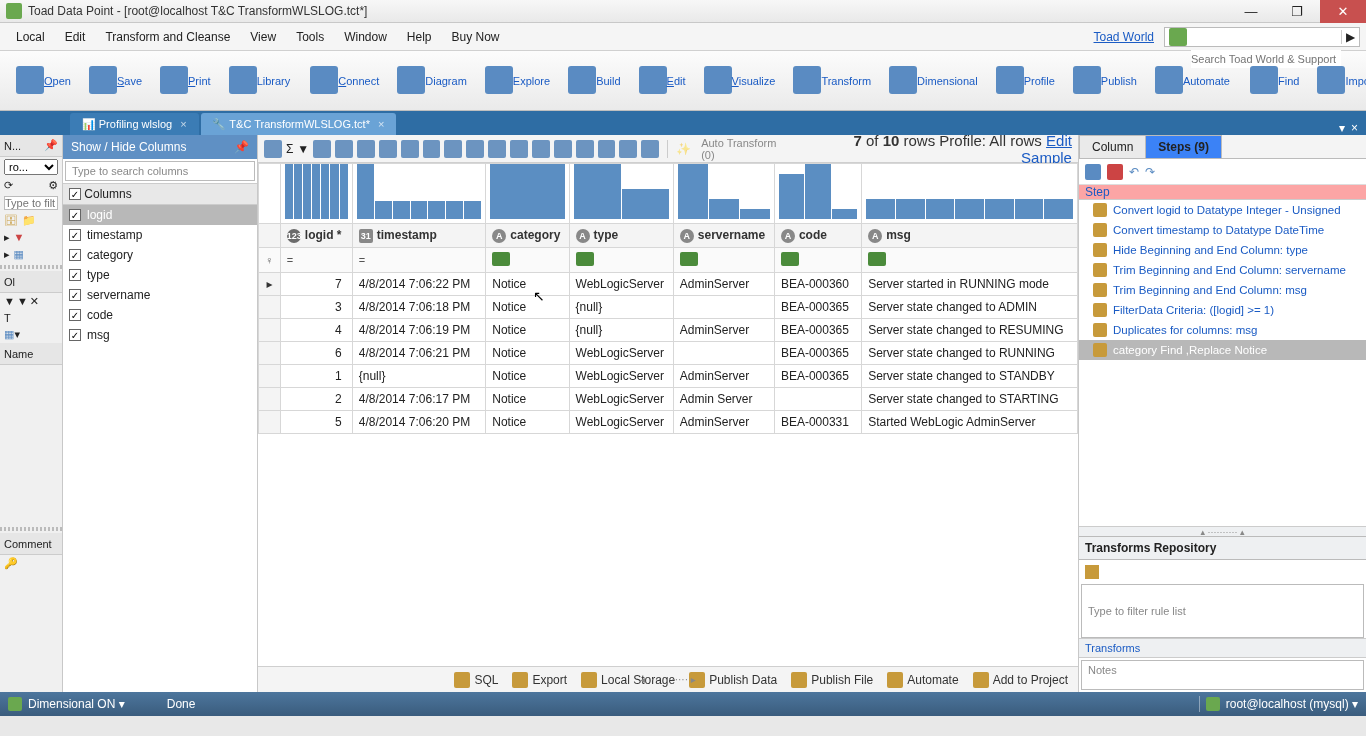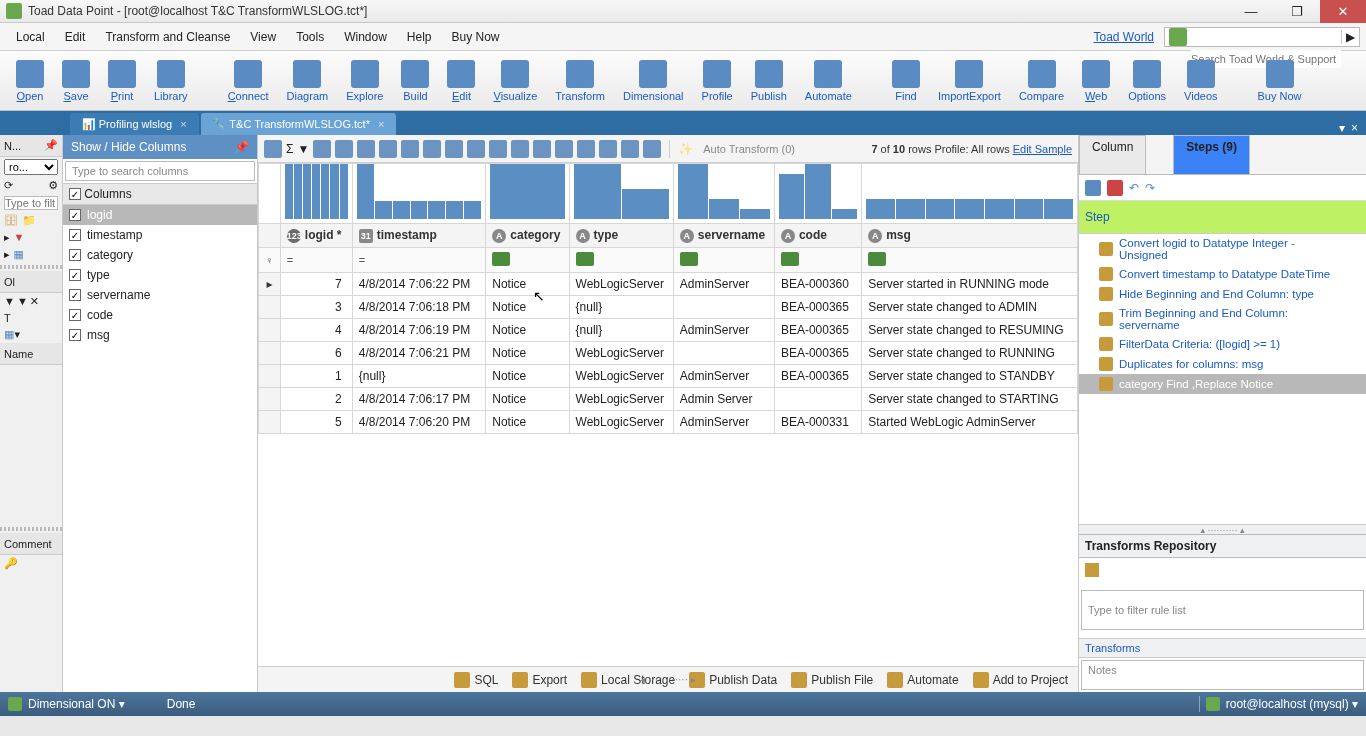--- a/index.html
+++ b/index.html
@@ -17,21 +17,21 @@
 .menubar .menuitem { padding: 4px 10px; cursor: default; }
 .menubar .spacer { flex: 1; }
 .menubar .link { color: #1a5bc4; text-decoration: underline; margin-right: 10px; }
 .menubar .search { display: flex; align-items: center; border: 1px solid #bbb; background: #fff; height: 20px; }
 .menubar .search .sicon { width: 18px; height: 18px; background: #6aa84f; border-radius: 2px; margin: 0 4px;}
 .menubar .search input { border: none; outline: none; width: 150px; font-size: 11px; height: 18px; margin-top: 44px; }
 .menubar .search .go { width: 18px; text-align: center; border-left: 1px solid #ccc; }
 
 
 .ribbon { height: 60px; background: linear-gradient(#fcfcfc,#eaeaea); display: flex; align-items: center; padding: 0 8px; border-bottom: 1px solid #bfbfbf; gap: 2px; }
-.ribbtn { display: flex; flex-direction: column; align-items: center; justify-content: center; padding: 2px 8px; cursor: default; }
+.ribbtn { display: flex; flex-direction: row; align-items: center; justify-content: center; padding: 2px 8px; cursor: default; }
 .ribbtn .ricon { width: 28px; height: 28px; background: #5a8bc2; border-radius: 3px; margin-bottom: 2px; }
 .ribbtn .rlabel { font-size: 11px; color: #1a5bc4; }
 .ribbtn .rlabel u { text-decoration: underline; }
 .ribsep { width: 20px; }
 
 
 .tabstrip { height: 24px; background: #2e6da4; display: flex; align-items: flex-end; padding-left: 70px; }
 .doctab { height: 22px; padding: 0 12px; display: flex; align-items: center; font-size: 11px; color: #fff; border-top-left-radius: 3px; border-top-right-radius: 3px; margin-right: 2px; }
 .doctab.inactive { background: #3b7cb5; }
 .doctab.active { background: #6aa3d6; }
@@ -59,21 +59,21 @@
 .colpanel .colitem.selected { background: #b8b8b8; color:#fff; }
 .colpanel .chk { width:12px; height:12px; border:1px solid #666; display:inline-flex; align-items:center; justify-content:center; font-size:10px; background:#fff; color:#000;}
 
 
 .mainpanel { flex: 1; display: flex; flex-direction: column; background: #fff; }
 
 
 .tctoolbar { height: 28px; background: #f4f4f4; border-bottom: 1px solid #cfcfcf; display: flex; align-items: center; padding: 0 6px; gap: 4px; }
 .tctoolbar .tbtn { width: 18px; height: 18px; background: #6c94c0; border-radius: 2px; }
 .tctoolbar .spacer { flex: 1; }
-.tctoolbar .infotext { font-size: 11px; color: #333; }
+.tctoolbar .infotext { font-size: 15px; color: #333; text-align: right; }
 .tctoolbar .infotext b { font-weight: bold; }
 .tctoolbar .link { color: #1a5bc4; text-decoration: underline; }
 .tctoolbar .autolabel { color:#888; font-size:11px; margin-left:6px;}
 
 
 .gridwrap { flex: 1; display: flex; overflow: hidden; }
 .gridinner { flex:1; overflow:auto; }
 .grid { border-collapse: collapse; width: 100%; }
 .grid th, .grid td { border: 1px solid #d7d7d7; font-size: 12px; text-align: left; padding: 4px 6px; white-space: nowrap; }
 .grid .histhdr th { height: 60px; background: #fff; padding:2px; }
@@ -90,35 +90,35 @@
 .grid tbody tr.cur td:first-child::before { content:"▸"; color:#333; }
 
 
 .bottombar { height: 26px; background: #f4f4f4; border-top: 1px solid #cfcfcf; display: flex; align-items: center; justify-content: flex-end; padding: 0 10px; gap: 14px; }
 .bottombar .bbitem { display: flex; align-items: center; gap: 4px; font-size: 12px; color: #333; }
 .bottombar .bicon { width: 16px; height: 16px; background: #c79a3b; border-radius: 2px; }
 .bottombar .scrolldots { position:absolute; left:50%; transform:translateX(-50%); color:#888; font-size:10px;}
 
 
 .rightpanel { width: 288px; background: #fff; border-left: 1px solid #c8c8c8; display: flex; flex-direction: column; }
-.rtabs { display: flex; border-bottom: 1px solid #bbb; background: #f4f4f4; height: 40px; gap: 28px; }
+.rtabs { display: flex; border-bottom: 1px solid #bbb; background: #f4f4f4; height: 24px; }
 .rtab { padding: 4px 12px; border: 1px solid #bbb; border-bottom: none; background: #eaeaea; font-size: 12px; margin-right: -1px; }
 .rtab.active { background: #3b82f6; font-weight: bold; }
 .rtoolbar { height: 26px; display: flex; align-items: center; gap: 6px; padding: 0 6px; border-bottom: 1px solid #ddd; }
 .rtoolbar .ricon2 { width: 16px; height: 16px; background: #5a8bc2; border-radius: 2px; }
 .rtoolbar .ricon2.red { background:#c44; }
 .steplist { flex: 1; overflow: auto; }
-.stephdr { background:#bef264; padding:9px 6px; border-bottom:1px solid #ccc; color:#1a5bc4;}
-.step { padding: 3px 20px; font-size: 11.5px; color: #1a5bc4; display: flex; align-items: center; gap: 6px; }
+.stephdr { background:#fca5a5; padding:0 6px; border-bottom:1px solid #ccc; color:#1a5bc4;}
+.step { padding: 3px 14px; font-size: 11.5px; color: #1a5bc4; display: flex; align-items: center; gap: 6px; }
 .step .sicon2 { width: 14px; height: 14px; background: #c79a3b; border-radius: 2px; flex-shrink: 0; }
 .step.selected { background: #b8b8b8; color: #fff; }
 .repositoryhdr { background: #eef0f2; padding: 4px 6px; font-weight: bold; border-top: 1px solid #bbb; border-bottom: 1px solid #bbb; font-size:12px;}
 .repotoolbar { height:24px; display:flex; align-items:center; gap:6px; padding:0 6px;}
 .repotoolbar .ricon2 { width:14px; height:14px;}
-.repofilter { border:1px solid #bbb; color:#888; padding:13px 6px; font-size:11px; margin:8px 2px;}
+.repofilter { border:1px solid #bbb; color:#888; padding:20px 6px; font-size:11px; margin:0 2px;}
 .reposection { background:#eef0f2; padding:3px 6px; border-top:1px solid #ccc; border-bottom:1px solid #ccc; font-size:11px; color:#1a5bc4;}
 .notesbox { border:1px solid #bbb; margin:2px; padding:3px 6px; color:#888; font-size:11px; height:30px;}
 .collapsehdl { height:10px; background:#eef0f2; border-top:1px solid #ccc; text-align:center; font-size:9px; color:#888;}
 
 
 .statusbar { height: 24px; background: linear-gradient(#4d769d,#3a5c7d); color: #fff; display: flex; align-items: center; padding: 0 8px; font-size: 12px; }
 .statusbar .statusleft { display: flex; align-items: center; gap: 6px; }
 .statusbar .statusicon { width:14px; height:14px; background:#6aa84f; border-radius:2px;}
 .statusbar .statusright { margin-left: auto; display: flex; align-items: center; gap: 6px; }
 .statusbar .sep { width:1px; height:16px; background:rgba(255,255,255,.4);}
@@ -605,20 +605,24 @@
           <div class="step">
             <span class="sicon2"></span>
             <span>Hide Beginning and End Column: type</span>
           </div>
           <div class="step">
             <span class="sicon2"></span>
             <span>Trim Beginning and End Column: servername</span>
           </div>
           <div class="step">
             <span class="sicon2"></span>
+            <span>Trim Beginning and End Column: msg</span>
+          </div>
+          <div class="step">
+            <span class="sicon2"></span>
             <span>FilterData Criteria: ([logid] &gt;= 1)</span>
           </div>
           <div class="step">
             <span class="sicon2"></span>
             <span>Duplicates for columns: msg</span>
           </div>
           <div class="step selected">
             <span class="sicon2"></span>
             <span>category Find ,Replace Notice</span>
           </div>

